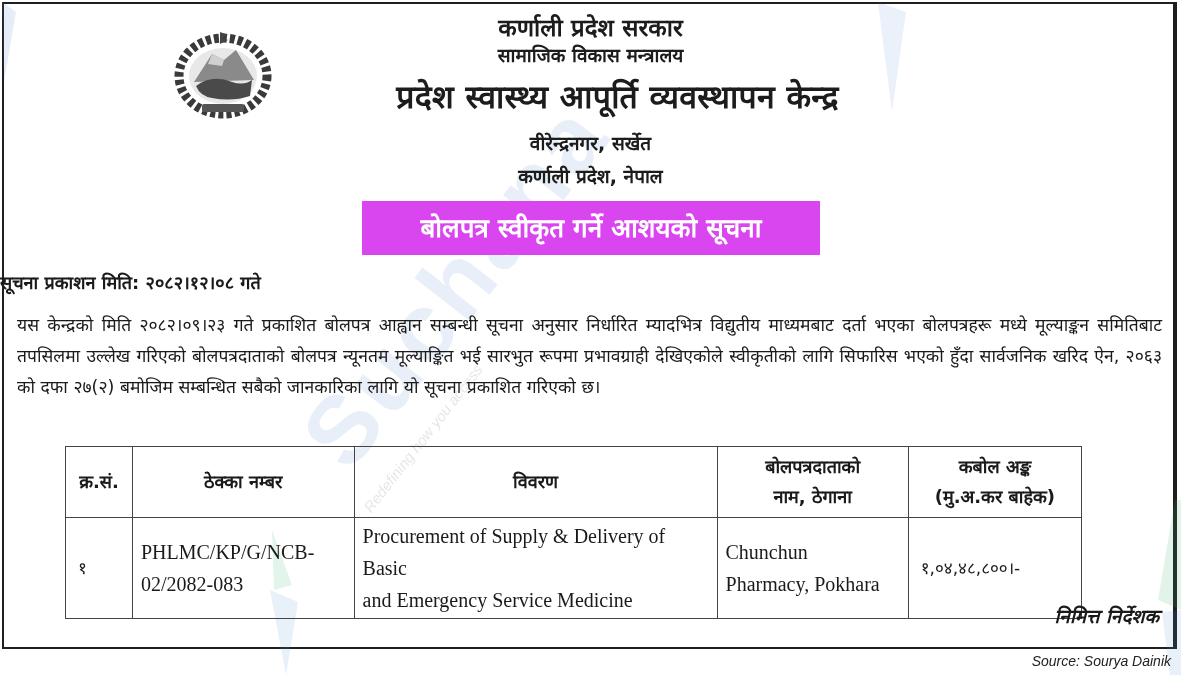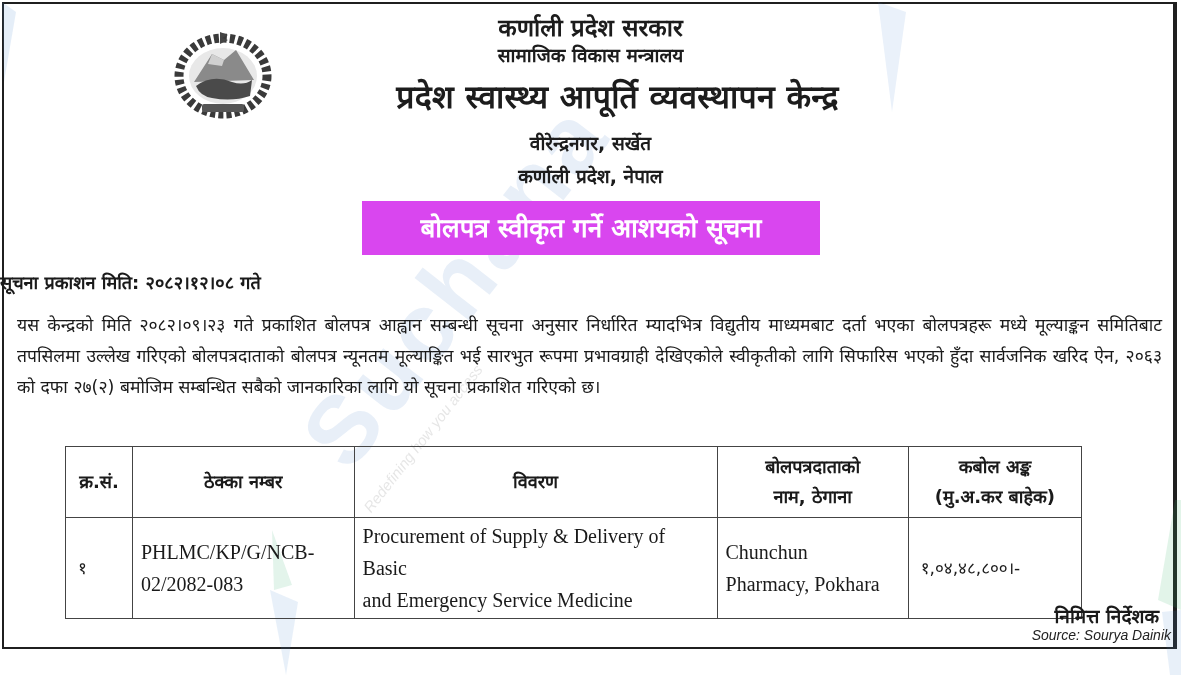--- a/index.html
+++ b/index.html
@@ -13,22 +13,22 @@
   .h4 { top: 130px; font-size: 19px; font-weight: bold; }
   .h5 { top: 163px; font-size: 19px; font-weight: bold; }
   .banner { position: absolute; left: 362px; top: 201px; width: 458px; height: 54px; background: #d946ef; color: #fff; font-size: 26px; font-weight: bold; text-align: center; line-height: 54px; }
   .pubdate { position: absolute; left: 0; width: 100%; top: 270px; text-align: left; font-size: 18px; font-weight: bold; }
   .para { position: absolute; left: 17px; top: 310px; width: 1145px; font-size: 17.5px; line-height: 31px; text-align: justify; }
   table.tender { position: absolute; left: 25px; top: 446px; width: 1017px; border-collapse: collapse; font-size: 18px; margin-left: 40px; }
   table.tender th, table.tender td { border: 1.5px solid #444; padding: 2px 8px; }
   table.tender th { height: 66px; font-weight: bold; text-align: center; font-size: 18px; line-height: 30px; }
   table.tender td { height: 72px; font-family: "Liberation Serif", serif; font-size: 20px; line-height: 32px; vertical-align: middle; }
   td.num, td.amt { font-family: "DejaVu Sans", sans-serif !important; font-size: 17px !important; }
-  .signoff { position: absolute; right: 22px; top: 603px; font-size: 19px; font-weight: bold; }
-  .source { position: absolute; right: 10px; top: 627px; font-size: 14px; font-style: italic; font-family: "Liberation Sans", sans-serif; color: #222; }
+  .signoff { position: absolute; right: 22px; top: 603px; font-size: 19px; font-weight: bold; font-style: italic; }
+  .source { position: absolute; right: 10px; top: 653px; font-size: 14px; font-style: italic; font-family: "Liberation Sans", sans-serif; color: #222; }
   .wm-text { position: absolute; left: 280px; top: 420px; transform: rotate(-52deg); transform-origin: left top; font-family: "Liberation Sans", sans-serif; font-weight: bold; font-size: 96px; color: rgba(80,130,200,0.13); letter-spacing: 4px; pointer-events: none; white-space: nowrap; }
   .wm-tag { position: absolute; left: 360px; top: 505px; transform: rotate(-52deg); transform-origin: left top; font-family: "Liberation Sans", sans-serif; font-style: italic; font-size: 15px; color: rgba(90,90,90,0.15); pointer-events: none; white-space: nowrap; }
   .wm-shape { position: absolute; pointer-events: none; }
 </style>
 </head>
 <body>
 
 <div class="frame"></div>
 
 <svg class="wm-shape" style="left:870px;top:2px;" width="40" height="110" viewBox="0 0 40 110">

